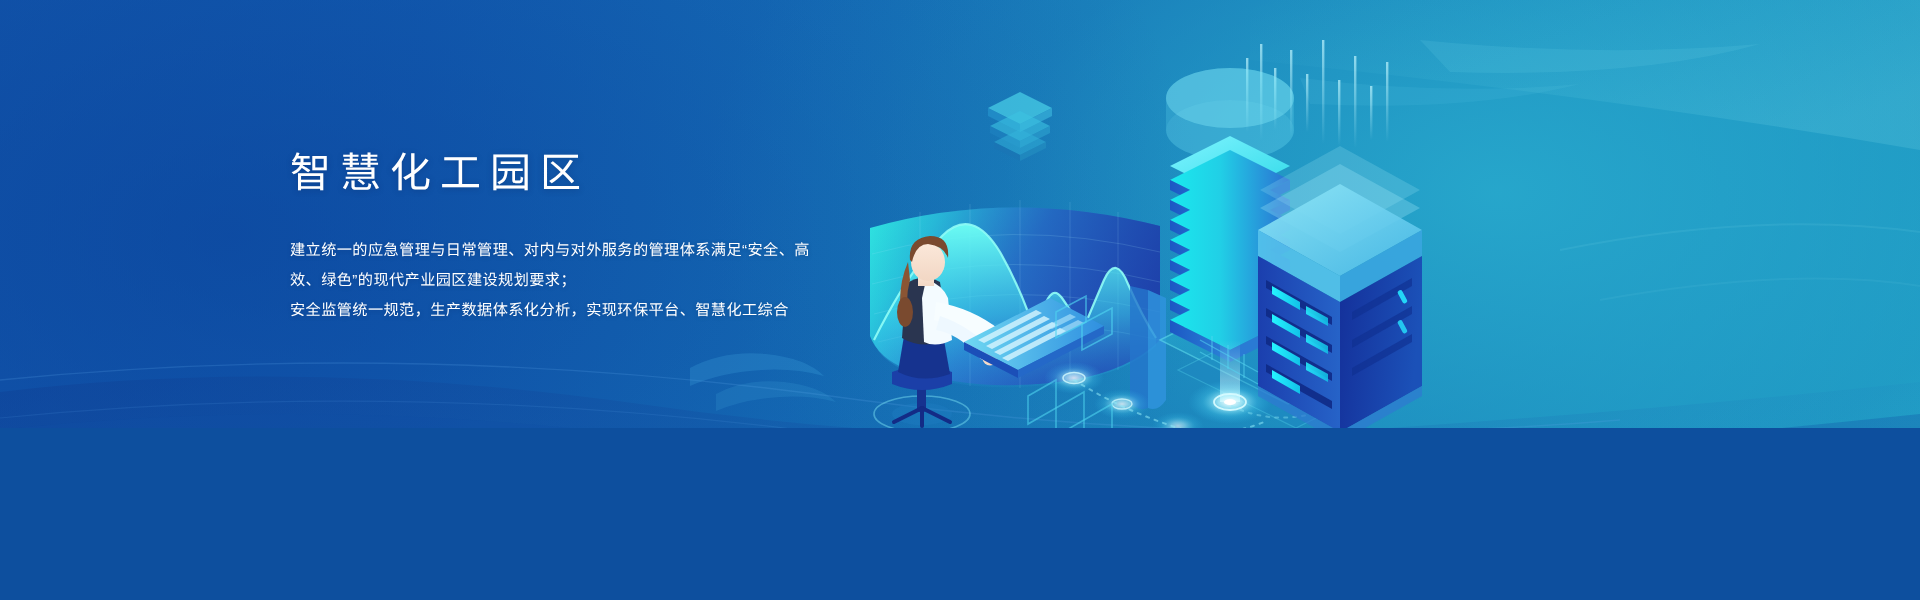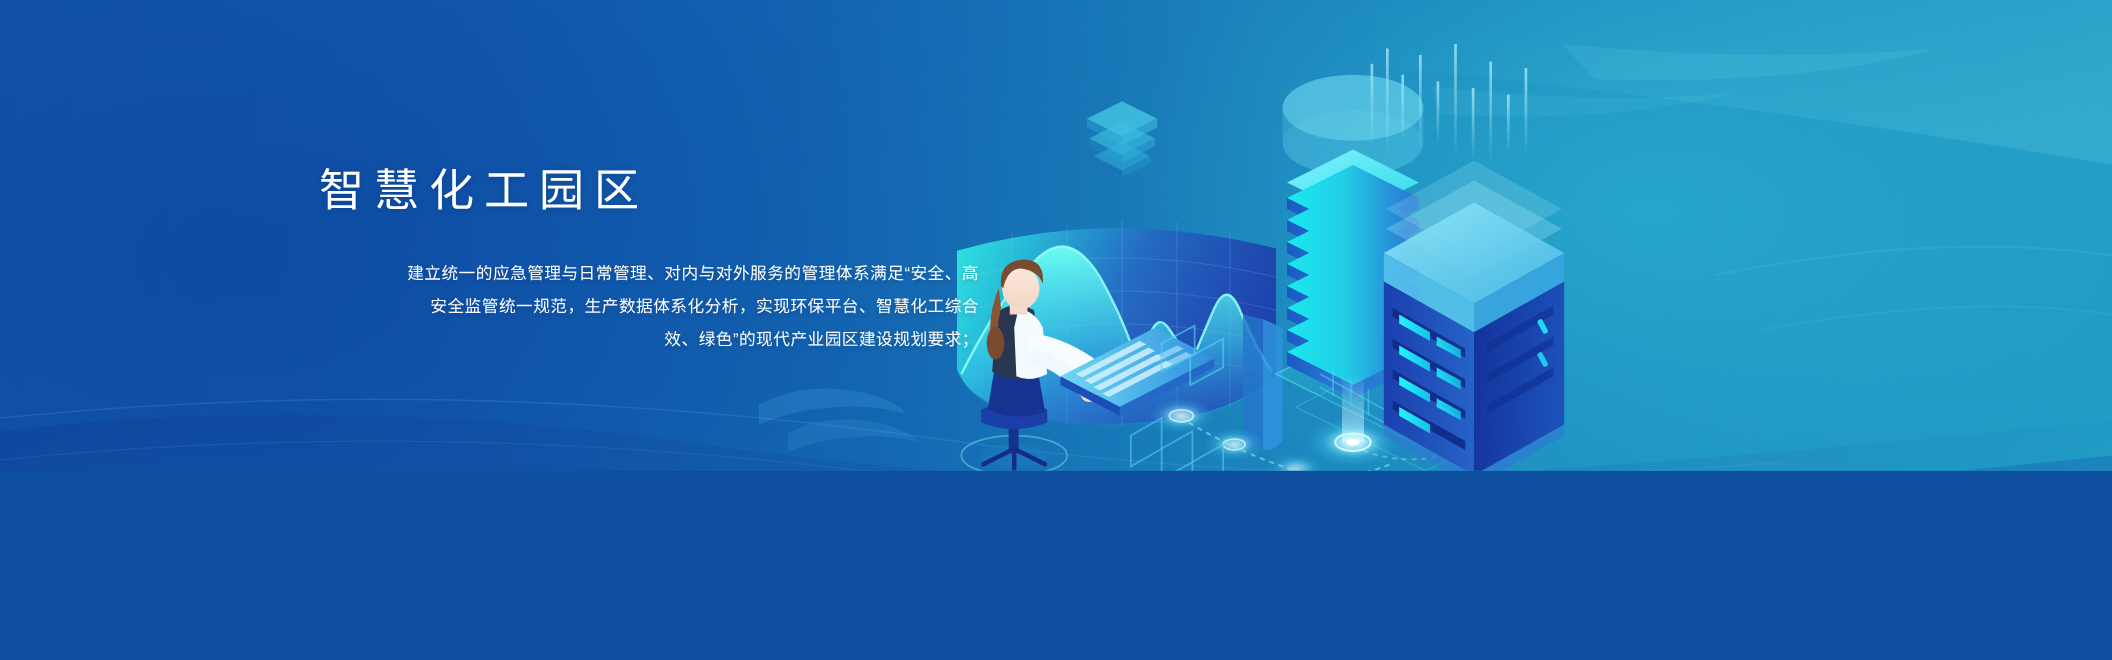--- a/index.html
+++ b/index.html
@@ -45,21 +45,20 @@
     text-shadow:0 1px 6px rgba(0,30,80,.28);
   }
   #para { margin-top:36px; }
   .pline {
     color:#ffffff;
     font-size:15.2px;
     line-height:30px;
     letter-spacing:.4px;
     white-space:nowrap;
     text-shadow:0 1px 4px rgba(0,30,80,.25);
-    text-align:right;
   }
 
   
   #art {
     position:absolute; left:860px; top:40px;
     width:560px; height:420px;
     z-index:5;
   }
   #art svg { display:block; overflow:visible; }
 </style>
@@ -116,22 +115,22 @@
     <path d="M1600 300 Q1790 266 1920 286" fill="none" stroke="#8fe8f2" stroke-opacity="0.08" stroke-width="2"></path>
 
     <path d="M690 368 q34 -18 76 -14 q40 4 58 22 q-30 -8 -62 -6 q-40 2 -72 16 z" fill="#49b2e6" opacity="0.22"></path>
     <path d="M716 394 q30 -16 68 -12 q36 4 52 20 q-28 -7 -56 -5 q-36 2 -64 14 z" fill="#49b2e6" opacity="0.16"></path>
   </svg>
 
   <div id="copy">
     <h1 id="title">智慧化工园区</h1>
     <div id="para">
       <p class="pline">建立统一的应急管理与日常管理、对内与对外服务的管理体系满足“安全、高</p>
+      <p class="pline">效、绿色”的现代产业园区建设规划要求；</p>
       <p class="pline">安全监管统一规范，生产数据体系化分析，实现环保平台、智慧化工综合</p>
-      <p class="pline">效、绿色”的现代产业园区建设规划要求；</p>
     </div>
   </div>
 
   <div id="art">
     <svg width="560" height="420" viewBox="0 0 560 420" aria-hidden="true">
       <defs>
         <linearGradient id="wallG" x1="0" y1="0" x2="1" y2="0.4">
           <stop offset="0%" stop-color="#2fe6e0"></stop>
           <stop offset="22%" stop-color="#29c8dd"></stop>
           <stop offset="55%" stop-color="#2a7fcf"></stop>

